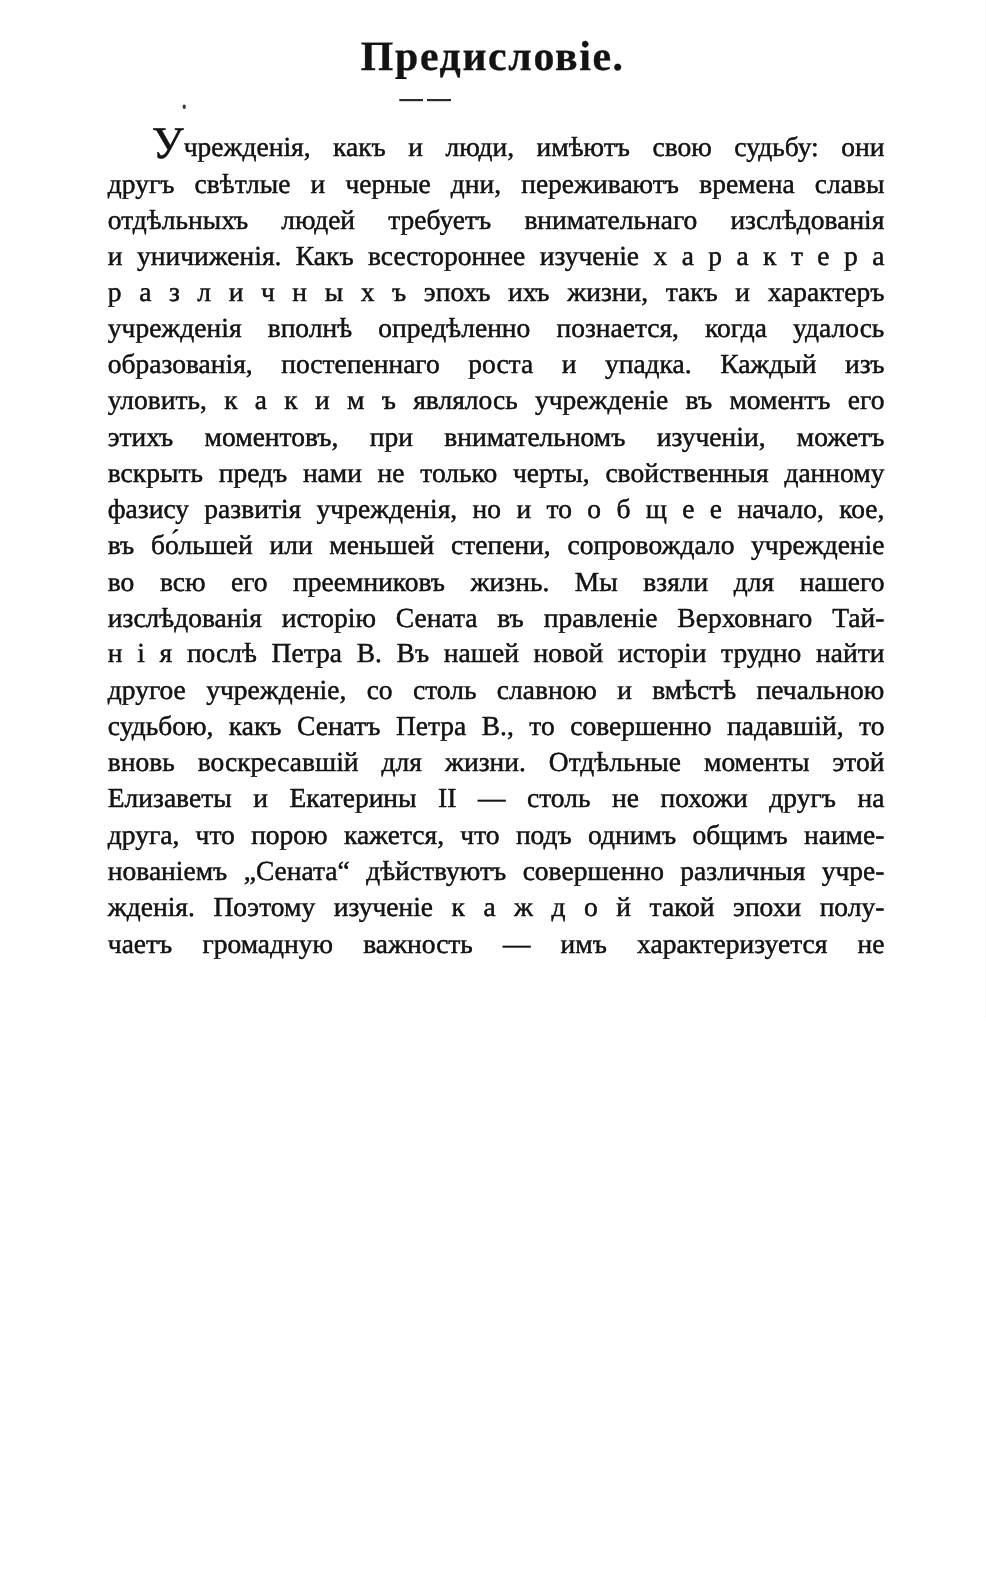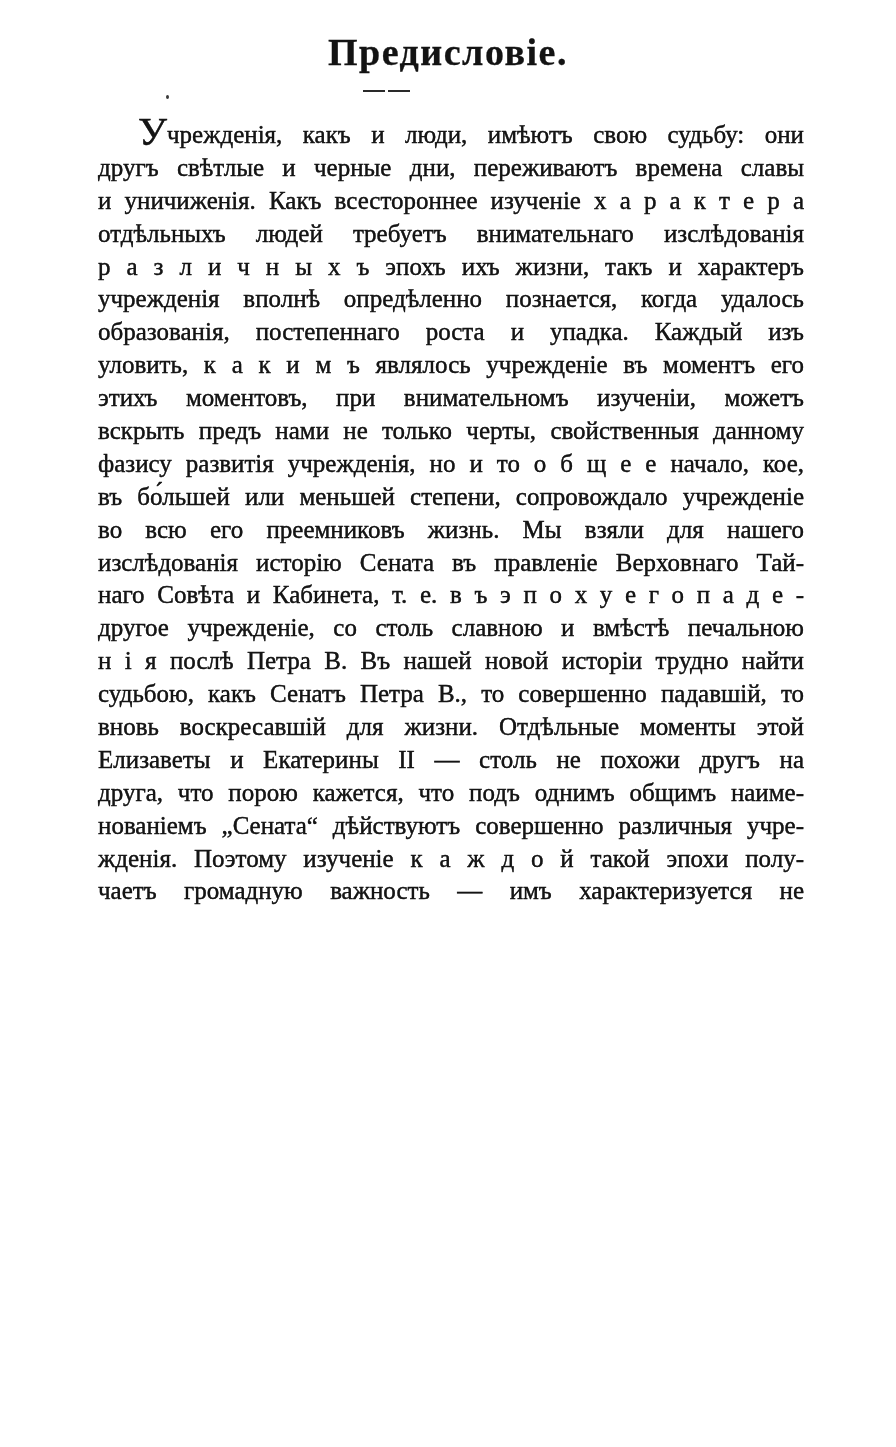--- a/index.html
+++ b/index.html
@@ -89,35 +89,34 @@
   <div class="title-divider"></div>
 
   <div class="ink-speck"></div>
 
   <div class="text-block">
     <div class="line first">
       <span class="dropcap">У</span><span>чрежденія, какъ и люди, имѣютъ свою судьбу: они</span>
     </div>
     <div>
         <div class="line">другъ свѣтлые и черные дни, переживаютъ времена славы</div>
+        <div class="line">отдѣльныхъ людей требуетъ внимательнаго изслѣдованія</div>
         <div class="line">и уничиженія. Какъ всестороннее изученіе х а р а к т е р а</div>
-        <div class="line">отдѣльныхъ людей требуетъ внимательнаго изслѣдованія</div>
         <div class="line">р а з л и ч н ы х ъ эпохъ ихъ жизни, такъ и характеръ</div>
         <div class="line">учрежденія вполнѣ опредѣленно познается, когда удалось</div>
         <div class="line">образованія, постепеннаго роста и упадка. Каждый изъ</div>
         <div class="line">уловить, к а к и м ъ являлось учрежденіе въ моментъ его</div>
         <div class="line">этихъ моментовъ, при внимательномъ изученіи, можетъ</div>
         <div class="line">вскрыть предъ нами не только черты, свойственныя данному</div>
         <div class="line">фазису развитія учрежденія, но и то о б щ е е начало, кое,</div>
         <div class="line">въ бо́льшей или меньшей степени, сопровождало учрежденіе</div>
         <div class="line">во всю его преемниковъ жизнь. Мы взяли для нашего</div>
         <div class="line">изслѣдованія исторію Сената въ правленіе Верховнаго Тай-</div>
-        <div class="line">наго Совѣта и Кабинета, т. е. в ъ э п о х у е г о п а д е -</div>
+        <div class="line">н і я послѣ Петра В. Въ нашей новой исторіи трудно найти</div>
         <div class="line">другое учрежденіе, со столь славною и вмѣстѣ печальною</div>
-        <div class="line">н і я послѣ Петра В. Въ нашей новой исторіи трудно найти</div>
         <div class="line">судьбою, какъ Сенатъ Петра В., то совершенно падавшій, то</div>
         <div class="line">вновь воскресавшій для жизни. Отдѣльные моменты этой</div>
         <div class="line">Елизаветы и Екатерины II — столь не похожи другъ на</div>
         <div class="line">друга, что порою кажется, что подъ однимъ общимъ наиме-</div>
         <div class="line">нованіемъ „Сената“ дѣйствуютъ совершенно различныя учре-</div>
         <div class="line">жденія. Поэтому изученіе к а ж д о й такой эпохи полу-</div>
         <div class="line">чаетъ громадную важность — имъ характеризуется не</div>
       </div>
   </div>
 

